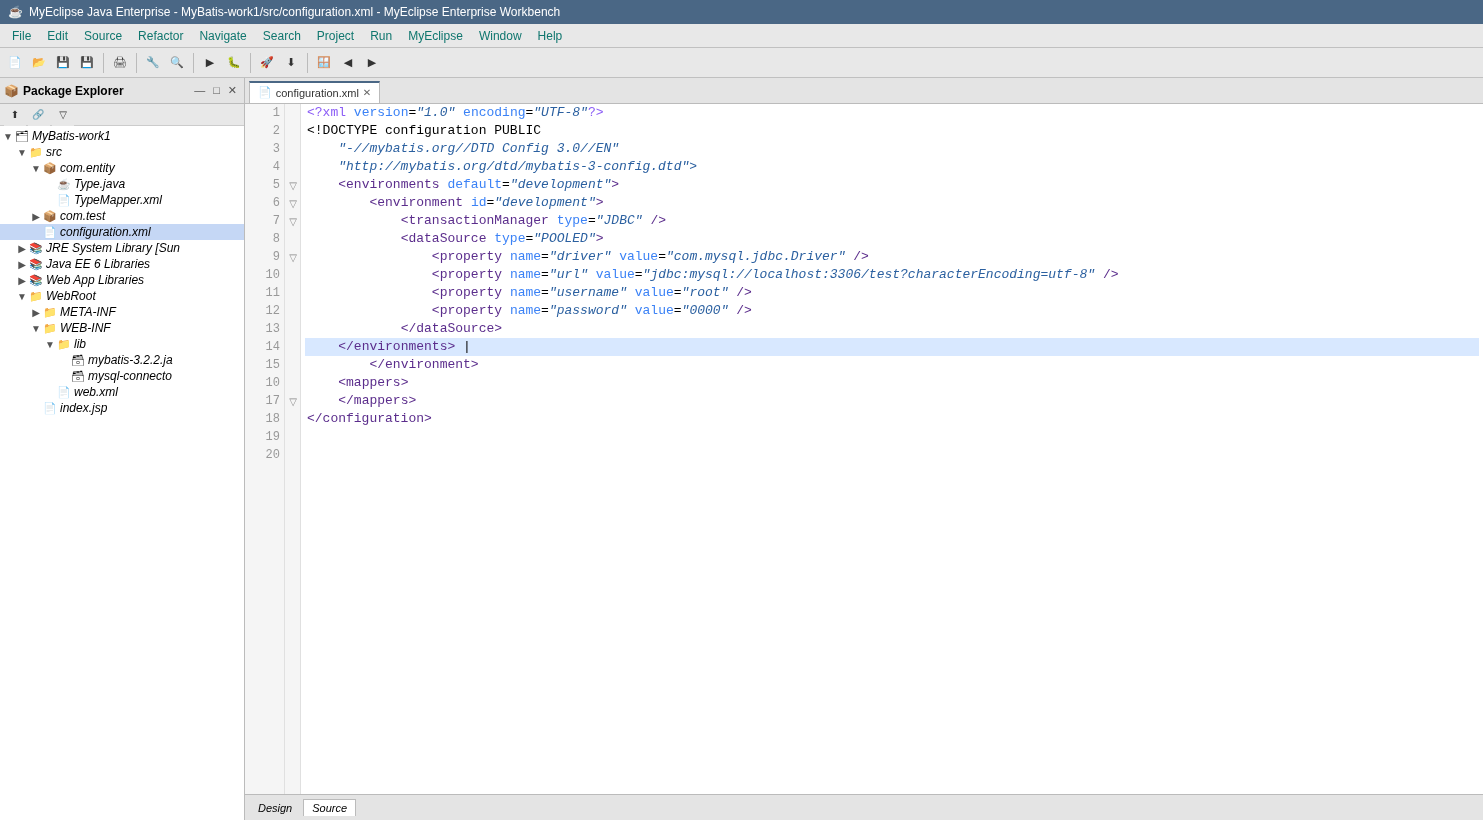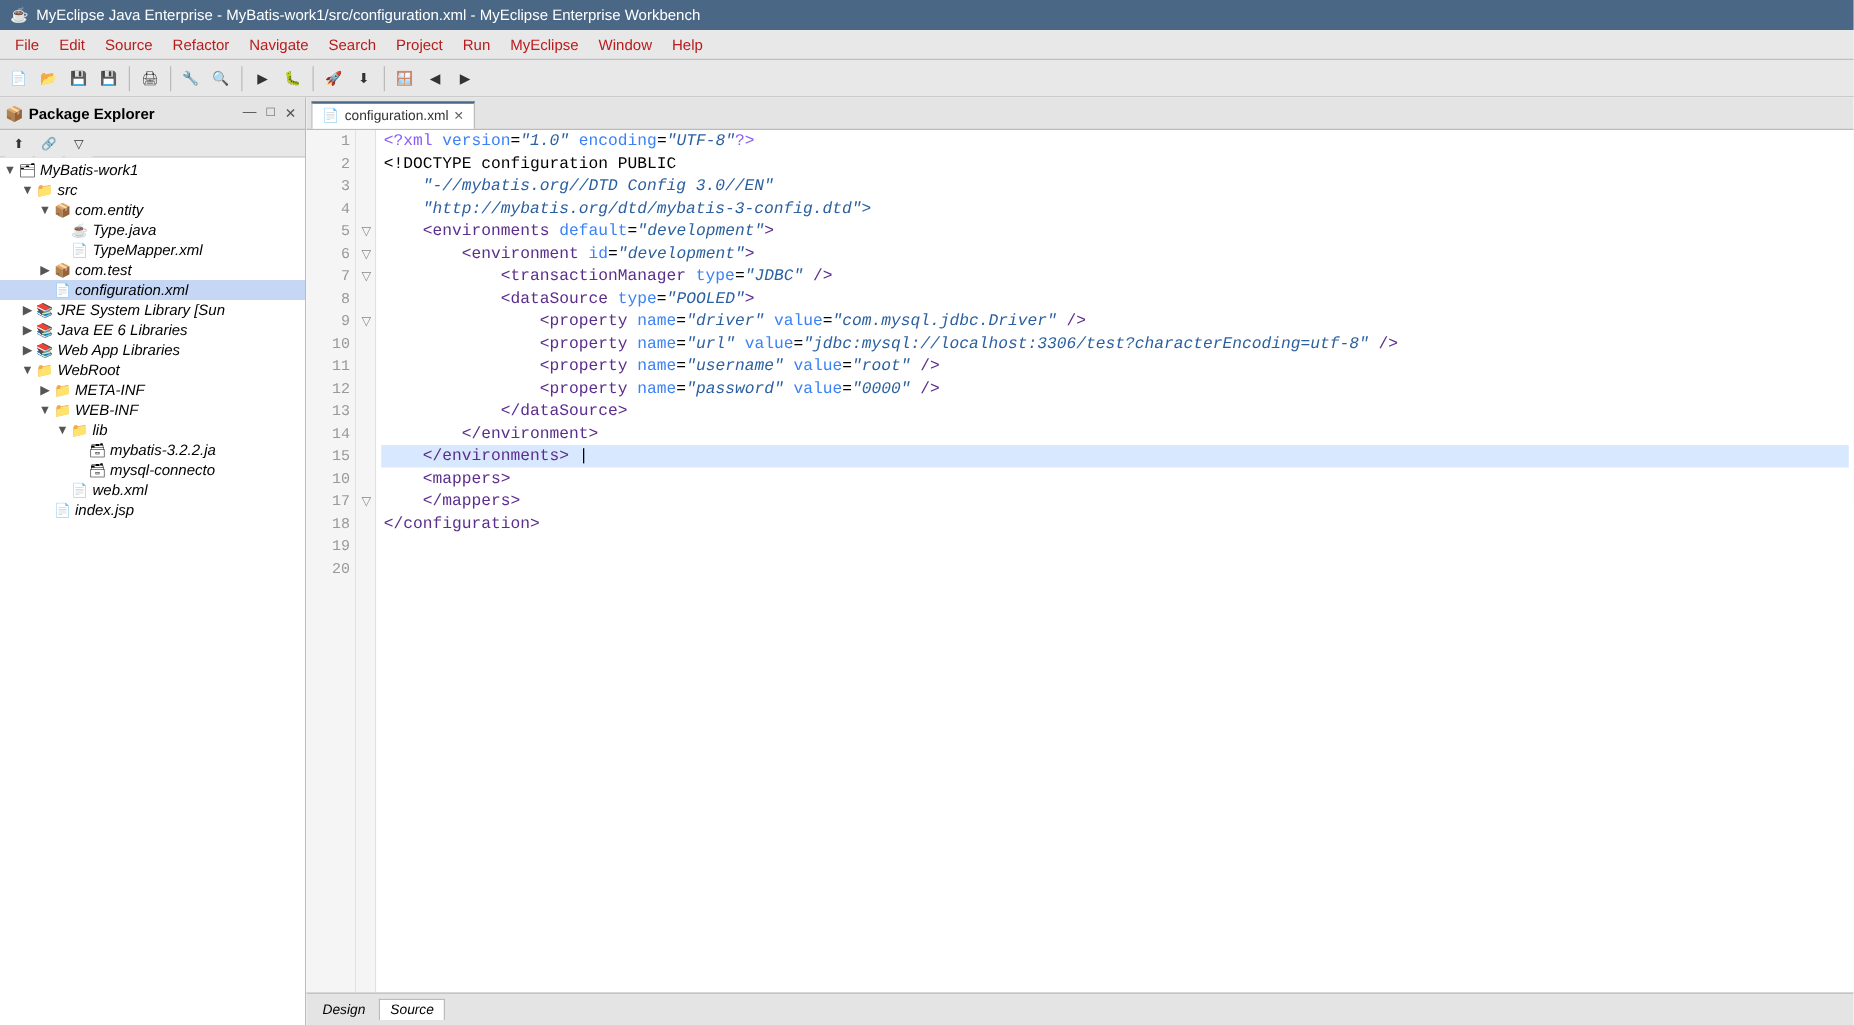--- a/index.html
+++ b/index.html
@@ -23,21 +23,21 @@
       border-bottom: 1px solid #c0c0c0;
       display: flex;
       align-items: center;
       height: 24px;
       padding: 0 4px;
     }
     .menu-item {
       padding: 2px 8px;
       cursor: pointer;
       font-size: 12px;
-      color: #b91c1c;
+      color: #0f766e;
     }
     
     
     #toolbar {
       background: #e8e8e8;
       border-bottom: 1px solid #c0c0c0;
       height: 30px;
       display: flex;
       align-items: center;
       padding: 0 4px;
@@ -483,22 +483,22 @@
           <div class="code-line"><span class="xml-string">    "http://mybatis.org/dtd/mybatis-3-config.dtd"&gt;</span></div>
           <div class="code-line">    <span class="xml-bracket">&lt;</span><span class="xml-tag">environments</span> <span class="xml-attr-name">default</span>=<span class="xml-attr-value">"<em>development</em>"</span><span class="xml-bracket">&gt;</span></div>
           <div class="code-line">        <span class="xml-bracket">&lt;</span><span class="xml-tag">environment</span> <span class="xml-attr-name">id</span>=<span class="xml-attr-value">"<em>development</em>"</span><span class="xml-bracket">&gt;</span></div>
           <div class="code-line">            <span class="xml-bracket">&lt;</span><span class="xml-tag">transactionManager</span> <span class="xml-attr-name">type</span>=<span class="xml-attr-value">"<em>JDBC</em>"</span> <span class="xml-bracket">/&gt;</span></div>
           <div class="code-line">            <span class="xml-bracket">&lt;</span><span class="xml-tag">dataSource</span> <span class="xml-attr-name">type</span>=<span class="xml-attr-value">"<em>POOLED</em>"</span><span class="xml-bracket">&gt;</span></div>
           <div class="code-line">                <span class="xml-bracket">&lt;</span><span class="xml-tag">property</span> <span class="xml-attr-name">name</span>=<span class="xml-attr-value">"<em>driver</em>"</span> <span class="xml-attr-name">value</span>=<span class="xml-attr-value">"<em>com.mysql.jdbc.Driver</em>"</span> <span class="xml-bracket">/&gt;</span></div>
           <div class="code-line">                <span class="xml-bracket">&lt;</span><span class="xml-tag">property</span> <span class="xml-attr-name">name</span>=<span class="xml-attr-value">"<em>url</em>"</span> <span class="xml-attr-name">value</span>=<span class="xml-attr-value">"<em>jdbc:mysql://localhost:3306/test?characterEncoding=utf-8</em>"</span> <span class="xml-bracket">/&gt;</span></div>
           <div class="code-line">                <span class="xml-bracket">&lt;</span><span class="xml-tag">property</span> <span class="xml-attr-name">name</span>=<span class="xml-attr-value">"<em>username</em>"</span> <span class="xml-attr-name">value</span>=<span class="xml-attr-value">"<em>root</em>"</span> <span class="xml-bracket">/&gt;</span></div>
           <div class="code-line">                <span class="xml-bracket">&lt;</span><span class="xml-tag">property</span> <span class="xml-attr-name">name</span>=<span class="xml-attr-value">"<em>password</em>"</span> <span class="xml-attr-name">value</span>=<span class="xml-attr-value">"<em>0000</em>"</span> <span class="xml-bracket">/&gt;</span></div>
           <div class="code-line">            <span class="xml-bracket">&lt;/</span><span class="xml-tag">dataSource</span><span class="xml-bracket">&gt;</span></div>
+          <div class="code-line highlighted">    <span class="xml-bracket">&lt;/</span><span class="xml-tag">environments</span><span class="xml-bracket">&gt;</span><span class="xml-text"> |</span></div>
           <div class="code-line">        <span class="xml-bracket">&lt;/</span><span class="xml-tag">environment</span><span class="xml-bracket">&gt;</span></div>
-          <div class="code-line highlighted">    <span class="xml-bracket">&lt;/</span><span class="xml-tag">environments</span><span class="xml-bracket">&gt;</span><span class="xml-text"> |</span></div>
           <div class="code-line">    <span class="xml-bracket">&lt;</span><span class="xml-tag">mappers</span><span class="xml-bracket">&gt;</span></div>
           <div class="code-line">    <span class="xml-bracket">&lt;/</span><span class="xml-tag">mappers</span><span class="xml-bracket">&gt;</span></div>
           <div class="code-line"><span class="xml-bracket">&lt;/</span><span class="xml-tag">configuration</span><span class="xml-bracket">&gt;</span></div>
         </div>
     </div>
 
     <div id="editor-bottom-tabs">
     <div class="bottom-tab">Design</div>
         <div class="bottom-tab active">Source</div>
       </div>

